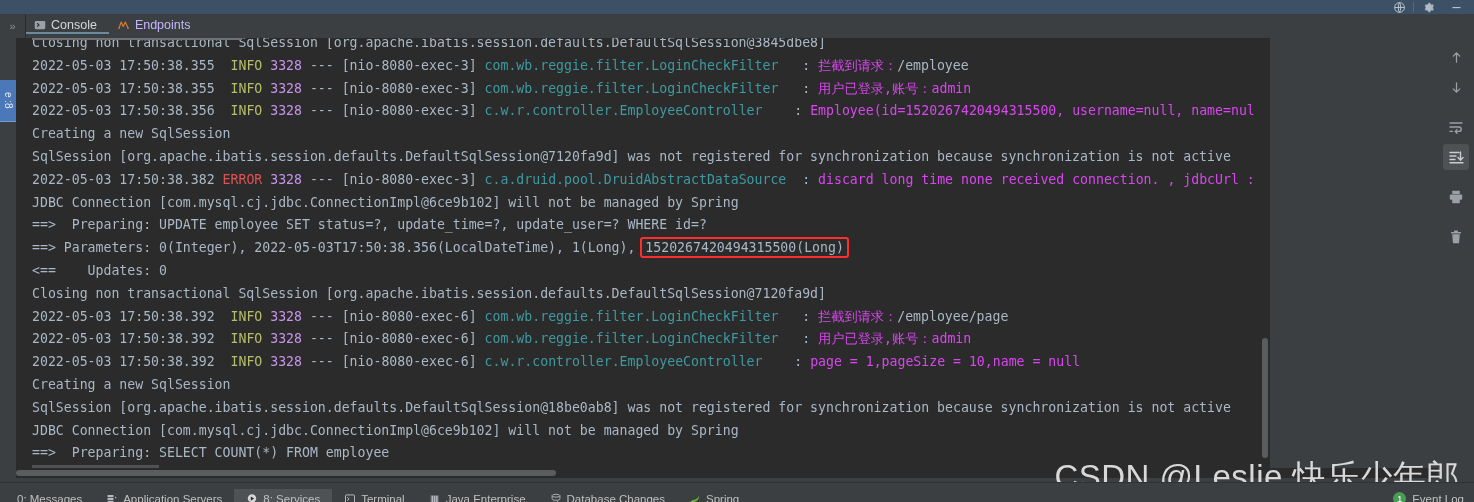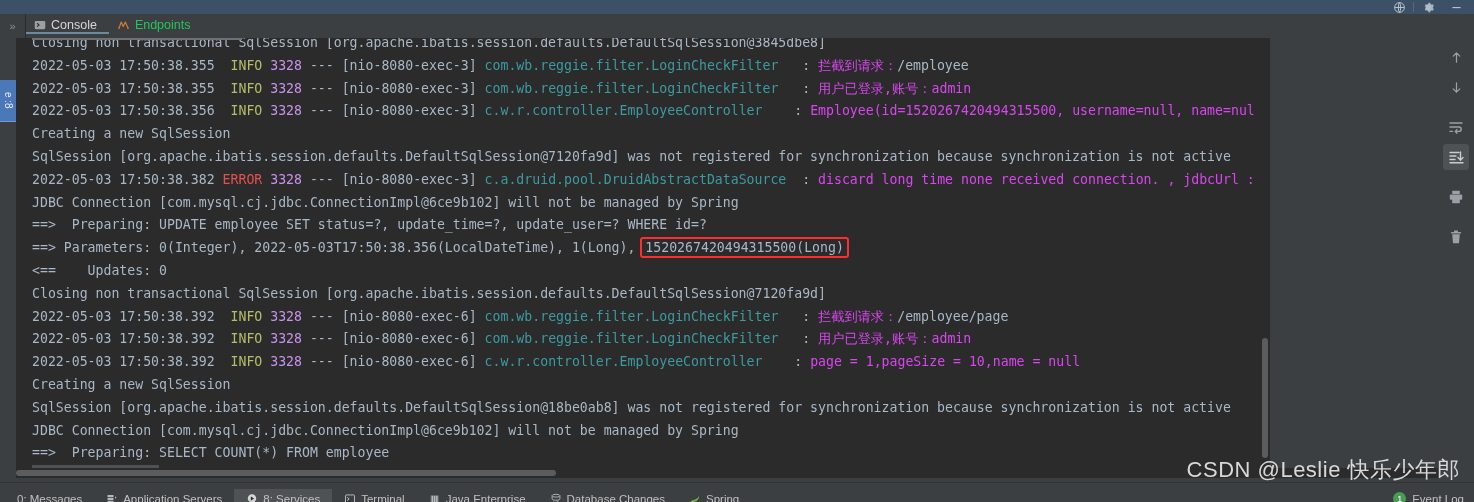--- a/index.html
+++ b/index.html
@@ -39,21 +39,21 @@
   .gutter-toggle {
     width: 26px; height: 24px;
     display: flex; align-items: center; justify-content: center;
     color: #8c9196; font-size: 11px;
     border-right: 1px solid #2b2b2b;
   }
   .tabs { display: flex; align-items: center; }
   .tab {
     display: flex; align-items: center; gap: 5px;
     padding: 0 12px 0 8px;
-    font-size: 12.5px; color: #22c55e;
+    font-size: 12.5px; color: #c4b5fd;
     border-bottom: 2px solid transparent;
     white-space: nowrap;
   }
   .tab.active { color: #d6d6d6; border-bottom: 2px solid #6b8a9e; }
   .tab-ico { display: flex; align-items: center; }
 
   
   .leftstrip {
     position: absolute; left: 0; top: 38px; width: 16px; height: 440px;
     background: #3c3f41;
@@ -166,21 +166,21 @@
     display: inline-flex; align-items: center; justify-content: center;
     width: 13px; height: 13px; border-radius: 50%;
     background: #499c54; color: #ffffff; font-size: 9px;
     font-family: "Liberation Sans", sans-serif;
   }
   .underline-first::first-letter { text-decoration: underline; }
 
   
   .watermark {
     position: absolute; right: 14px; top: 455px;
-    font-size: 22px; color: #d8d8d8;
+    font-size: 33px; color: #d8d8d8;
     font-family: "Liberation Sans", sans-serif;
     letter-spacing: 0.5px;
     pointer-events: none;
     white-space: nowrap;
   }
 </style>
 </head>
 <body>
 
 <div id="app">

